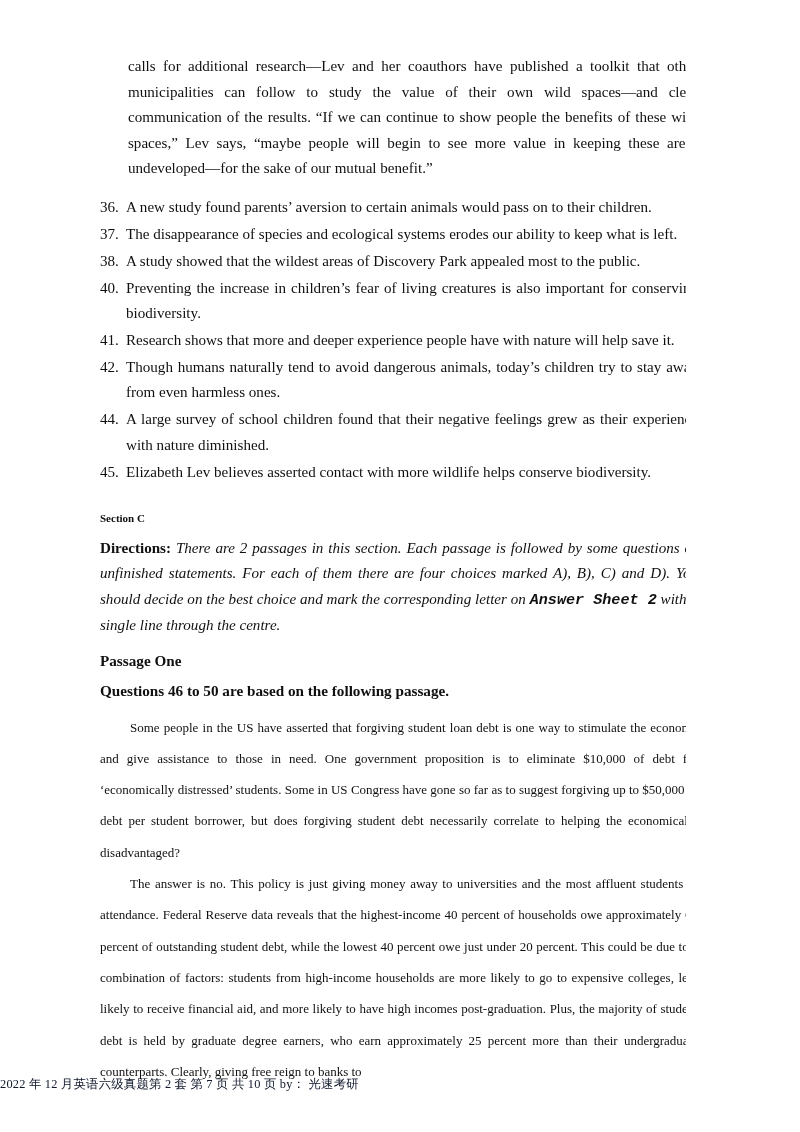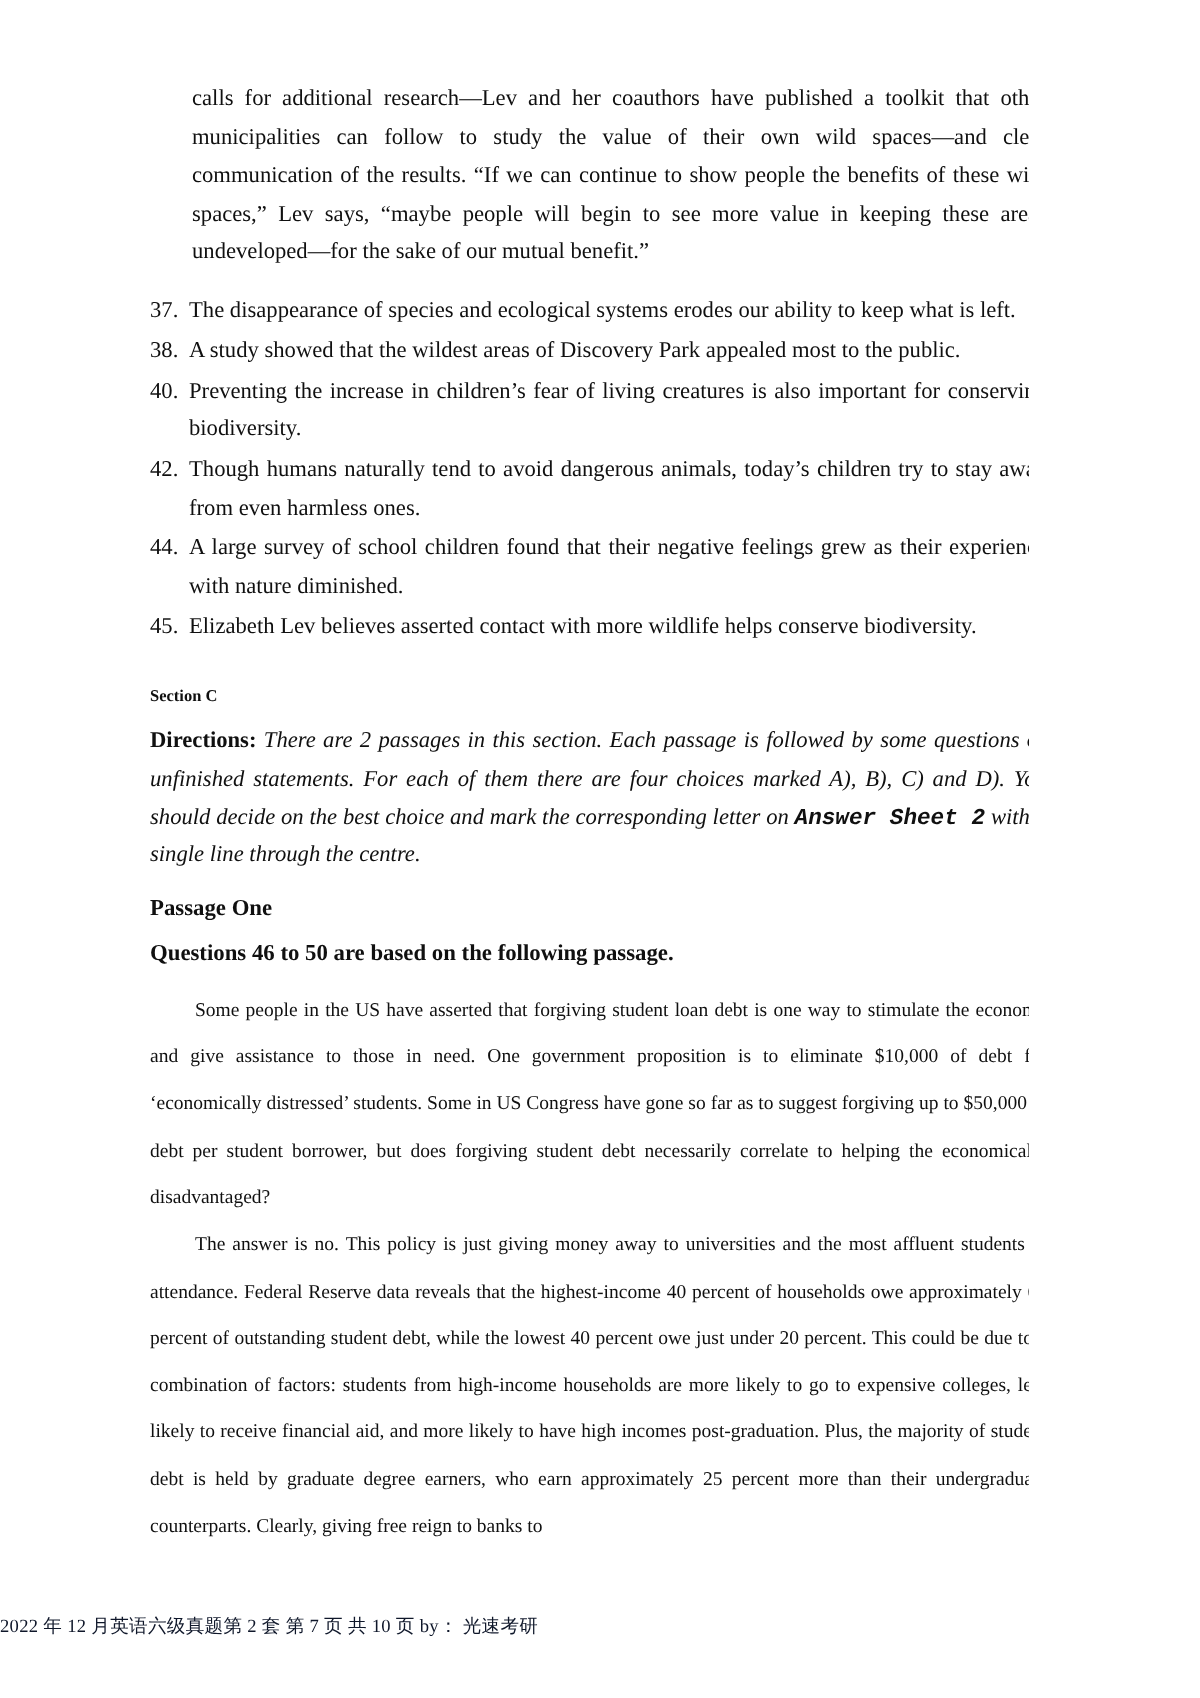--- a/index.html
+++ b/index.html
@@ -119,30 +119,38 @@
 </head>
 <body>
 
 <div class="page">
   <div class="content">
 
     <p class="cont-para">calls for additional research—Lev and her coauthors have published a toolkit that other municipalities can follow to study the value of their own wild spaces—and clear communication of the results. “If we can continue to show people the benefits of these wild spaces,” Lev says, “maybe people will begin to see more value in keeping these areas undeveloped—for the sake of our mutual benefit.”</p>
 
     <ul class="stmt-list">
       <li class="stmt">
+        <span class="num">36.</span>
+        <span class="txt">A new study found parents’ aversion to certain animals would pass on to their children.</span>
+      </li>
+      <li class="stmt">
         <span class="num">37.</span>
         <span class="txt">The disappearance of species and ecological systems erodes our ability to keep what is left.</span>
       </li>
       <li class="stmt">
         <span class="num">38.</span>
         <span class="txt">A study showed that the wildest areas of Discovery Park appealed most to the public.</span>
       </li>
       <li class="stmt">
         <span class="num">40.</span>
         <span class="txt">Preventing the increase in children’s fear of living creatures is also important for conserving biodiversity.</span>
+      </li>
+      <li class="stmt">
+        <span class="num">41.</span>
+        <span class="txt">Research shows that more and deeper experience people have with nature will help save it.</span>
       </li>
       <li class="stmt">
         <span class="num">42.</span>
         <span class="txt">Though humans naturally tend to avoid dangerous animals, today’s children try to stay away from even harmless ones.</span>
       </li>
       <li class="stmt">
         <span class="num">44.</span>
         <span class="txt">A large survey of school children found that their negative feelings grew as their experience with nature diminished.</span>
       </li>
       <li class="stmt">

